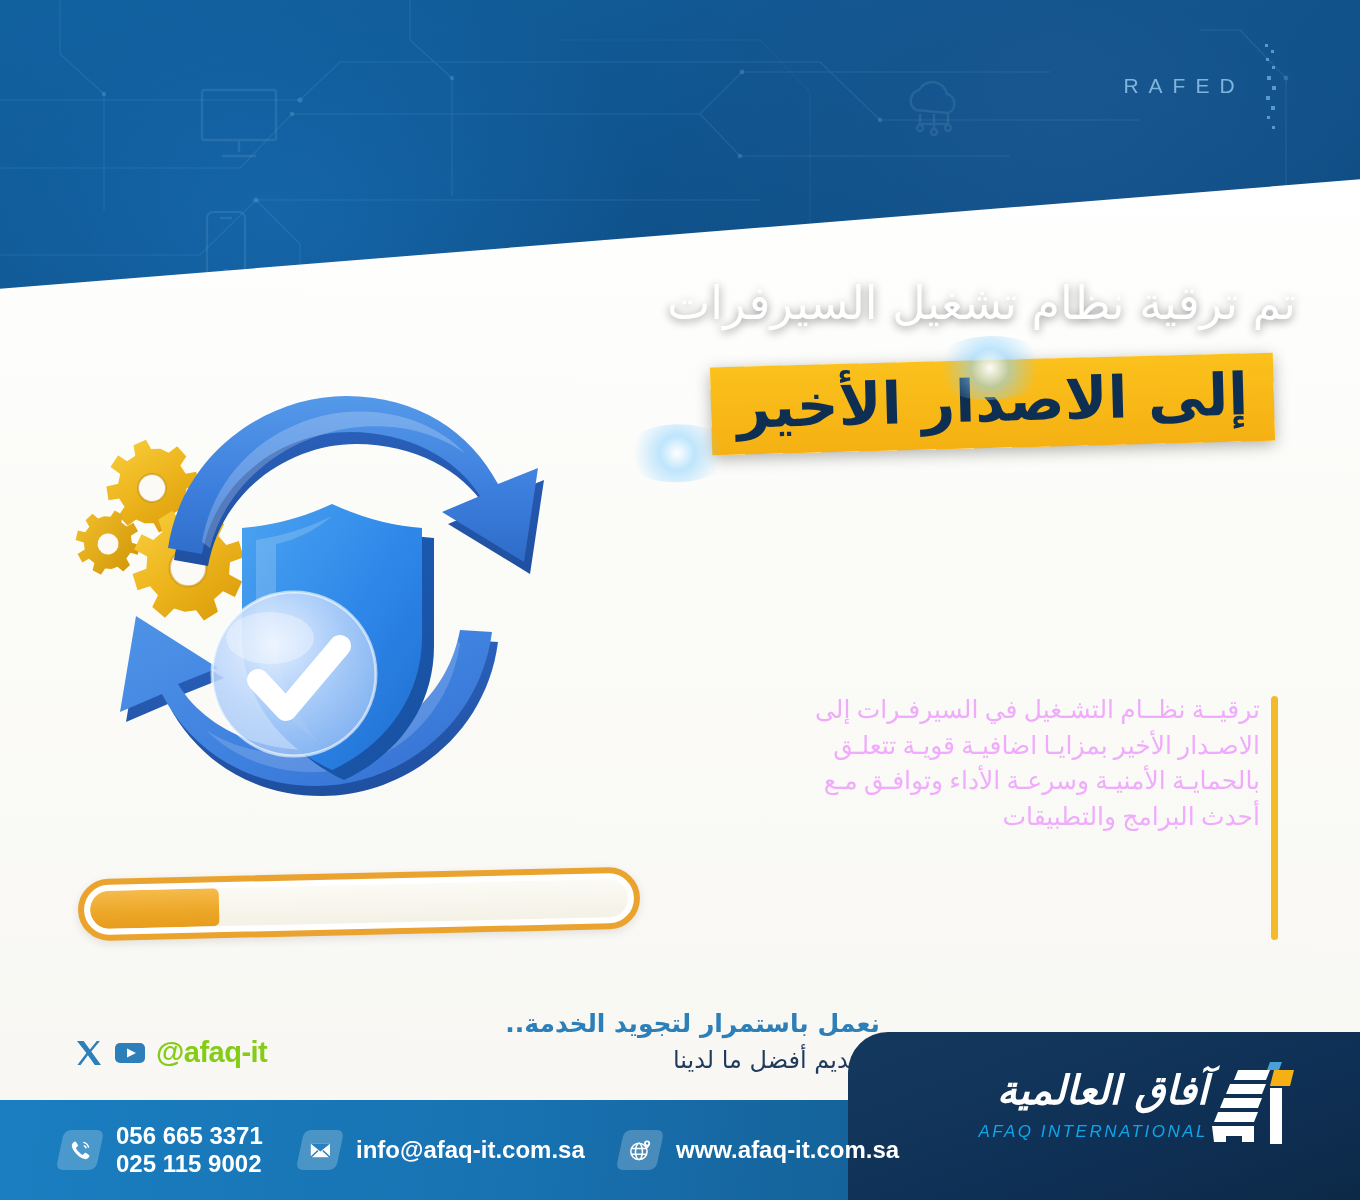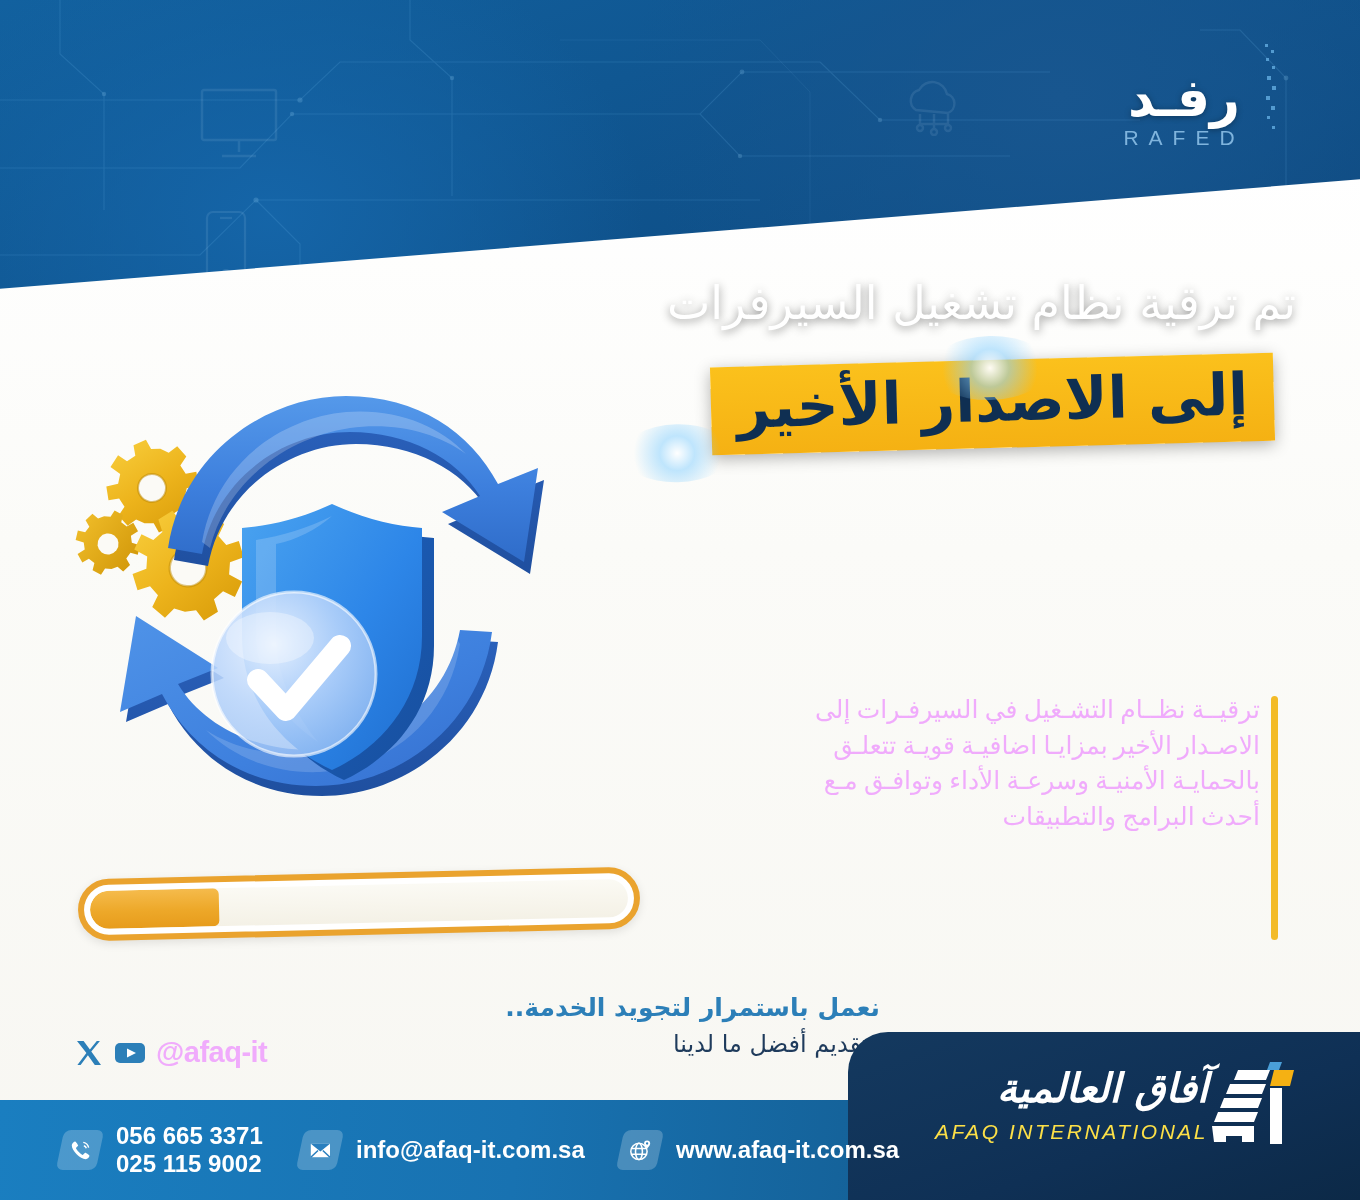--- a/index.html
+++ b/index.html
@@ -170,38 +170,39 @@
   }
 
   
   #tagline {
     position:absolute; right:480px; top:992px; text-align:right; z-index:8;
   }
   #tagline-1 {
     font-size:25px; font-weight:bold; color:#2c7fb8;
     line-height:1.3; white-space:nowrap;
     font-family:"DejaVu Sans", sans-serif;
+    margin-top:16px;
   }
   #tagline-2 {
     font-size:24px; color:#1f3b5c; margin-top:4px;
     line-height:1.3; white-space:nowrap;
     font-family:"DejaVu Sans", sans-serif;
   }
 
   
   #social-row {
     position:absolute; left:74px; top:1036px;
     display:flex; align-items:center; gap:11px;
     direction:ltr; z-index:8;
   }
   #social-row .sicon { width:30px; height:30px; display:block; }
   #social-row .sicon svg { width:100%; height:100%; display:block; }
   #social-handle {
     font-family:"Liberation Sans", sans-serif;
-    font-size:29px; font-weight:bold; color:#f0abfc;
+    font-size:29px; font-weight:bold; color:#84cc16;
     letter-spacing:-.5px;
   }
 
   
   #footer-band {
     position:absolute; left:0; top:1100px; width:1360px; height:100px;
     background:linear-gradient(95deg, #1a7ec0 0%, #1872b1 38%, #145f95 68%, #0f4f7e 100%);
     z-index:7;
   }
   #footer-navy {
@@ -217,21 +218,21 @@
   }
   #afaq-mark { width:92px; height:88px; }
   #afaq-mark svg { width:100%; height:100%; display:block; }
   #afaq-ar {
     font-size:40px; font-weight:bold; color:#ffffff;
     line-height:1; font-family:"DejaVu Sans", sans-serif;
     font-style:italic;
   }
   #afaq-en {
     font-family:"Liberation Sans", sans-serif;
-    font-size:21px; letter-spacing:2.5px; color:#fde047;
+    font-size:17px; letter-spacing:2.5px; color:#0ea5e9;
     margin-top:12px; direction:ltr; font-style:italic;
   }
 
   .contact-group {
     position:absolute; z-index:9;
     display:flex; align-items:center; gap:16px; direction:ltr;
   }
   #contact-phone   { left:60px;  top:1122px; }
   #contact-email   { left:300px; top:1130px; }
   #contact-website { left:620px; top:1130px; }
@@ -360,21 +361,20 @@
             <rect x="8" y="22" width="3" height="3"></rect>
         <rect x="3" y="32" width="4" height="4"></rect>
             <rect x="8" y="42" width="4" height="4"></rect>
         <rect x="2" y="52" width="4" height="4"></rect>
             <rect x="7" y="62" width="4" height="4"></rect>
         <rect x="3" y="72" width="3" height="3"></rect>
             <rect x="8" y="82" width="3" height="3"></rect>
       </g>
         </svg>
     </div>
-    <div class="rafed-ar">رفـد</div>
     <div class="rafed-en">RAFED</div>
   </div>
 
   <div id="headline-1">تم ترقية نظام تشغيل السيرفرات</div>
 
   <div id="headline-2-wrap">
     <div class="lens-flare" id="flare-top"></div>
     <div id="headline-2-box">
       <div id="headline-2">إلى الاصدار الأخير</div>
     </div>

